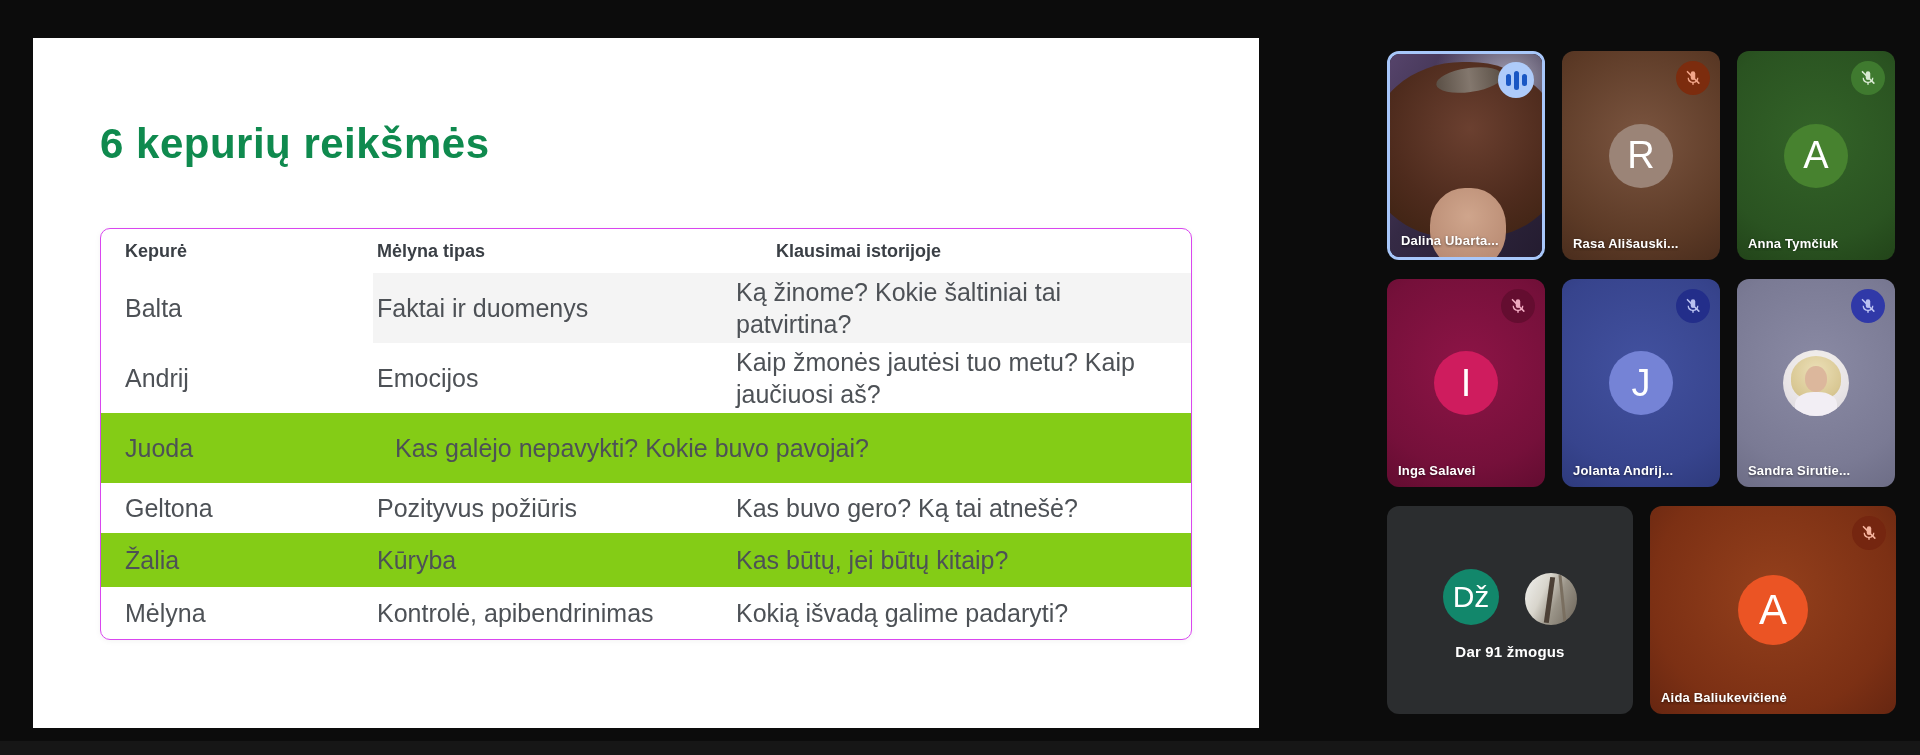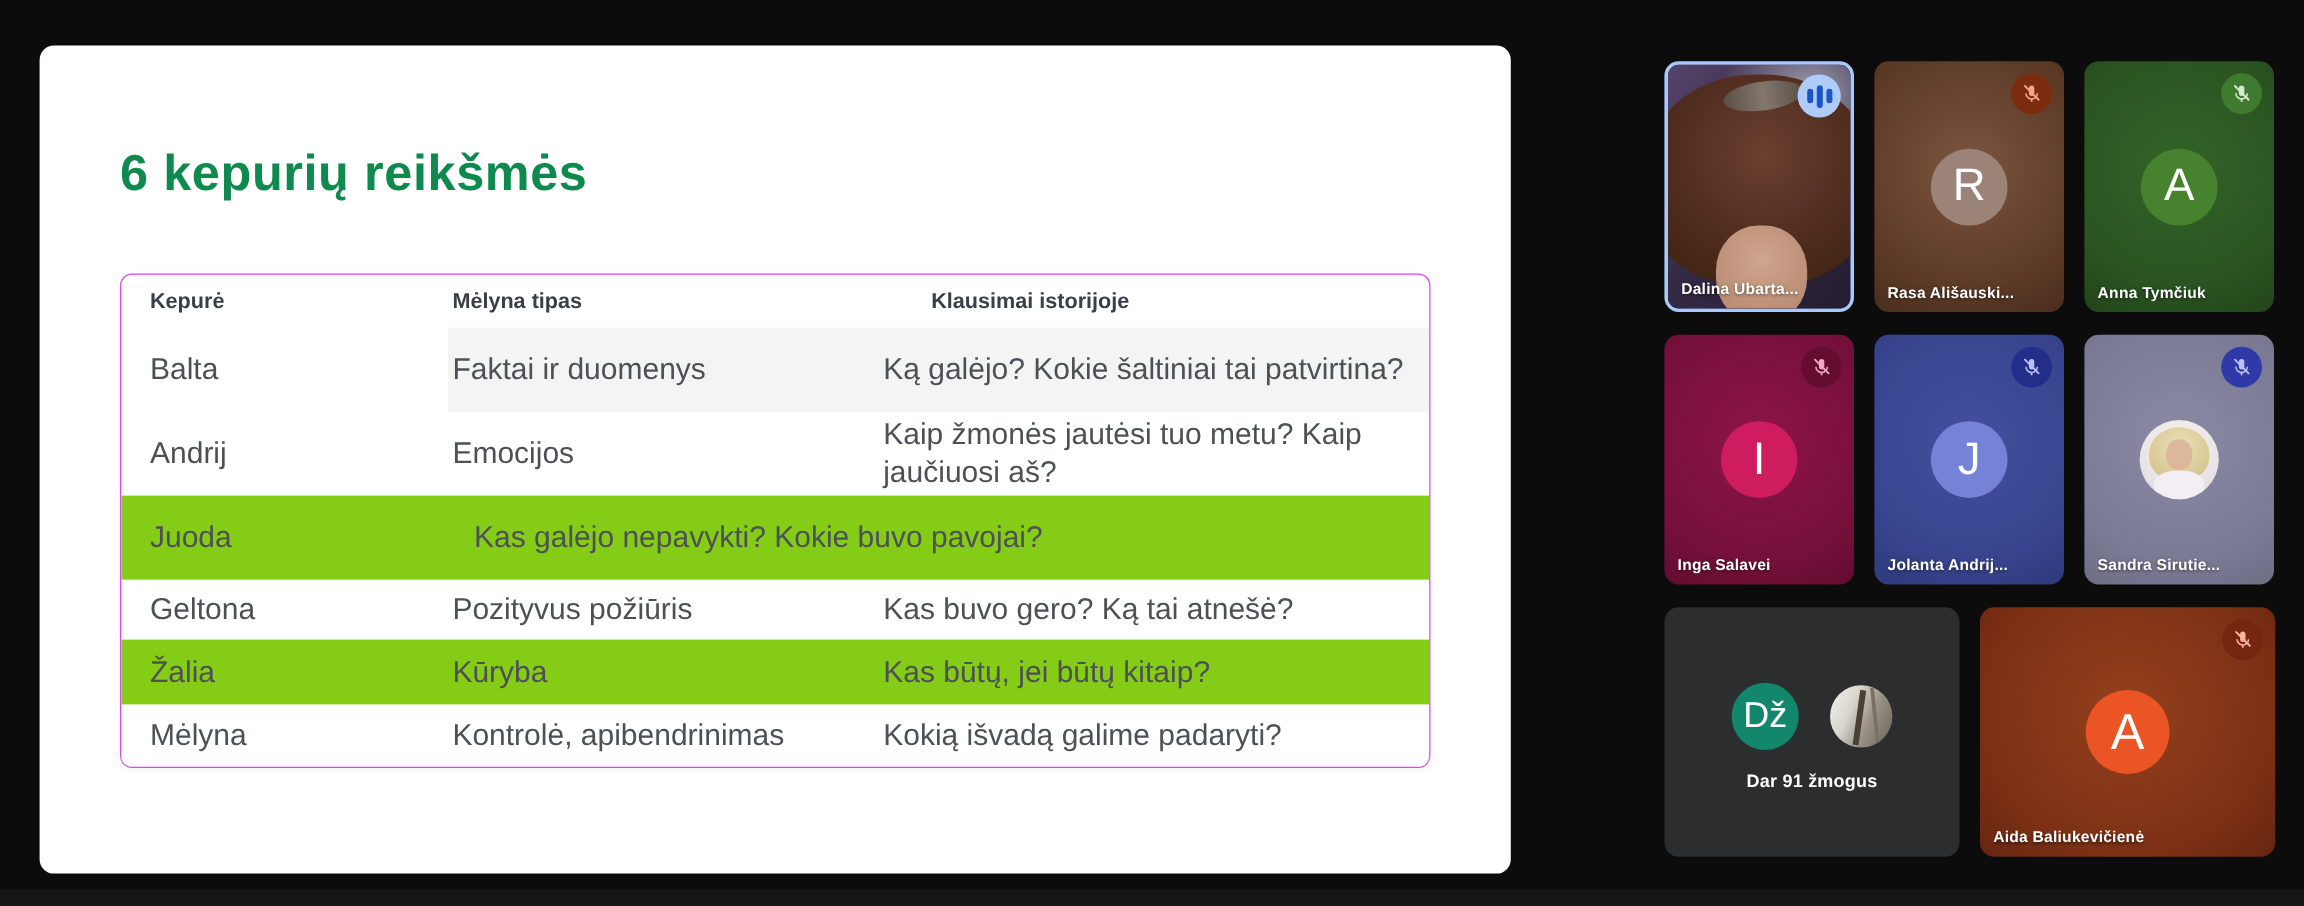--- a/index.html
+++ b/index.html
@@ -3,21 +3,20 @@
 <meta charset="utf-8">
 <style>
   * { margin:0; padding:0; box-sizing:border-box; }
   html,body { width:1920px; height:755px; overflow:hidden; }
   body { background:#0c0c0c; font-family:"Liberation Sans", sans-serif; position:relative; }
 
   
   .slide {
     position:absolute; left:33px; top:38px; width:1226px; height:690px;
     background:#ffffff;
-    border-radius:12px;
   }
   .slide-title {
     position:absolute; left:67px; top:82px;
     font-size:42px; font-weight:700; color:#0f8a4e; letter-spacing:0.5px;
   }
   .table-card {
     position:absolute; left:67px; top:190px; width:1092px;
     background:#fff; border:1px solid #d946ef; border-radius:10px;
     box-shadow:0 1px 6px rgba(0,0,0,0.05); overflow:hidden;
   }
@@ -86,21 +85,21 @@
   .t-sandra .mic-badge { background:#3039a8; color:#bcc3f2; }
   .photo-avatar {
     width:66px; height:66px; border-radius:50%; position:relative; overflow:hidden;
     background:radial-gradient(circle at 50% 30%, #f5f2ee 0%, #e8e4e6 60%, #d8d4dc 100%);
   }
   .photo-avatar .p-hair { position:absolute; left:8px; top:6px; width:50px; height:44px; border-radius:50% 50% 42% 42%; background:radial-gradient(circle at 50% 35%, #ece0b8 0%, #d9c894 70%, #c9b67e 100%); }
   .photo-avatar .p-face { position:absolute; left:22px; top:16px; width:22px; height:26px; border-radius:48%; background:#dcb79c; }
   .photo-avatar .p-body { position:absolute; left:12px; top:42px; width:42px; height:26px; border-radius:45% 45% 0 0; background:#f2eef4; }
 
   .t-dar { background:#2b2d2f; flex-direction:column; gap:18px; }
-  .dar-avatars { display:flex; align-items:center; margin-top:8px;gap:40px; }
+  .dar-avatars { display:flex; align-items:flex-end; margin-top:8px;gap:40px; }
   .dz-circle {
     width:56px; height:56px; border-radius:50%; background:#12876b; z-index:1;
     display:flex; align-items:center; justify-content:center;
     color:#fff; font-size:30px; font-weight:400;
   }
   .forest-circle {
     width:52px; height:52px; border-radius:50%; margin-left:-14px; position:relative; overflow:hidden;
     background:linear-gradient(115deg, #f2f2f0 0%, #d8d5cc 35%, #9a9488 60%, #6b6358 100%);
   }
   .forest-circle::before { content:""; position:absolute; left:22px; top:4px; width:5px; height:46px; background:#4c4036; transform:rotate(8deg); }
@@ -146,21 +145,21 @@
     <div class="table-card">
       <div class="trow thead">
         <div class="cell c1">Kepurė</div>
         <div class="cell c2">Mėlyna tipas</div>
         <div class="cell c3">Klausimai istorijoje</div>
       </div>
 
       <div class="trow body-row r1 shade-partial">
         <div class="cell c1">Balta</div>
         <div class="cell c2">Faktai ir duomenys</div>
-        <div class="cell c3">Ką galėjo? Kokie šaltiniai tai patvirtina?</div>
+        <div class="cell c3">Ką žinome? Kokie šaltiniai tai patvirtina?</div>
       </div>
 
       <div class="trow body-row r2">
         <div class="cell c1">Andrij</div>
         <div class="cell c2">Emocijos</div>
         <div class="cell c3">Kaip žmonės jautėsi tuo metu? Kaip jaučiuosi aš?</div>
       </div>
 
       <div class="trow body-row r3 shade-full">
         <div class="cell c1">Juoda</div>

